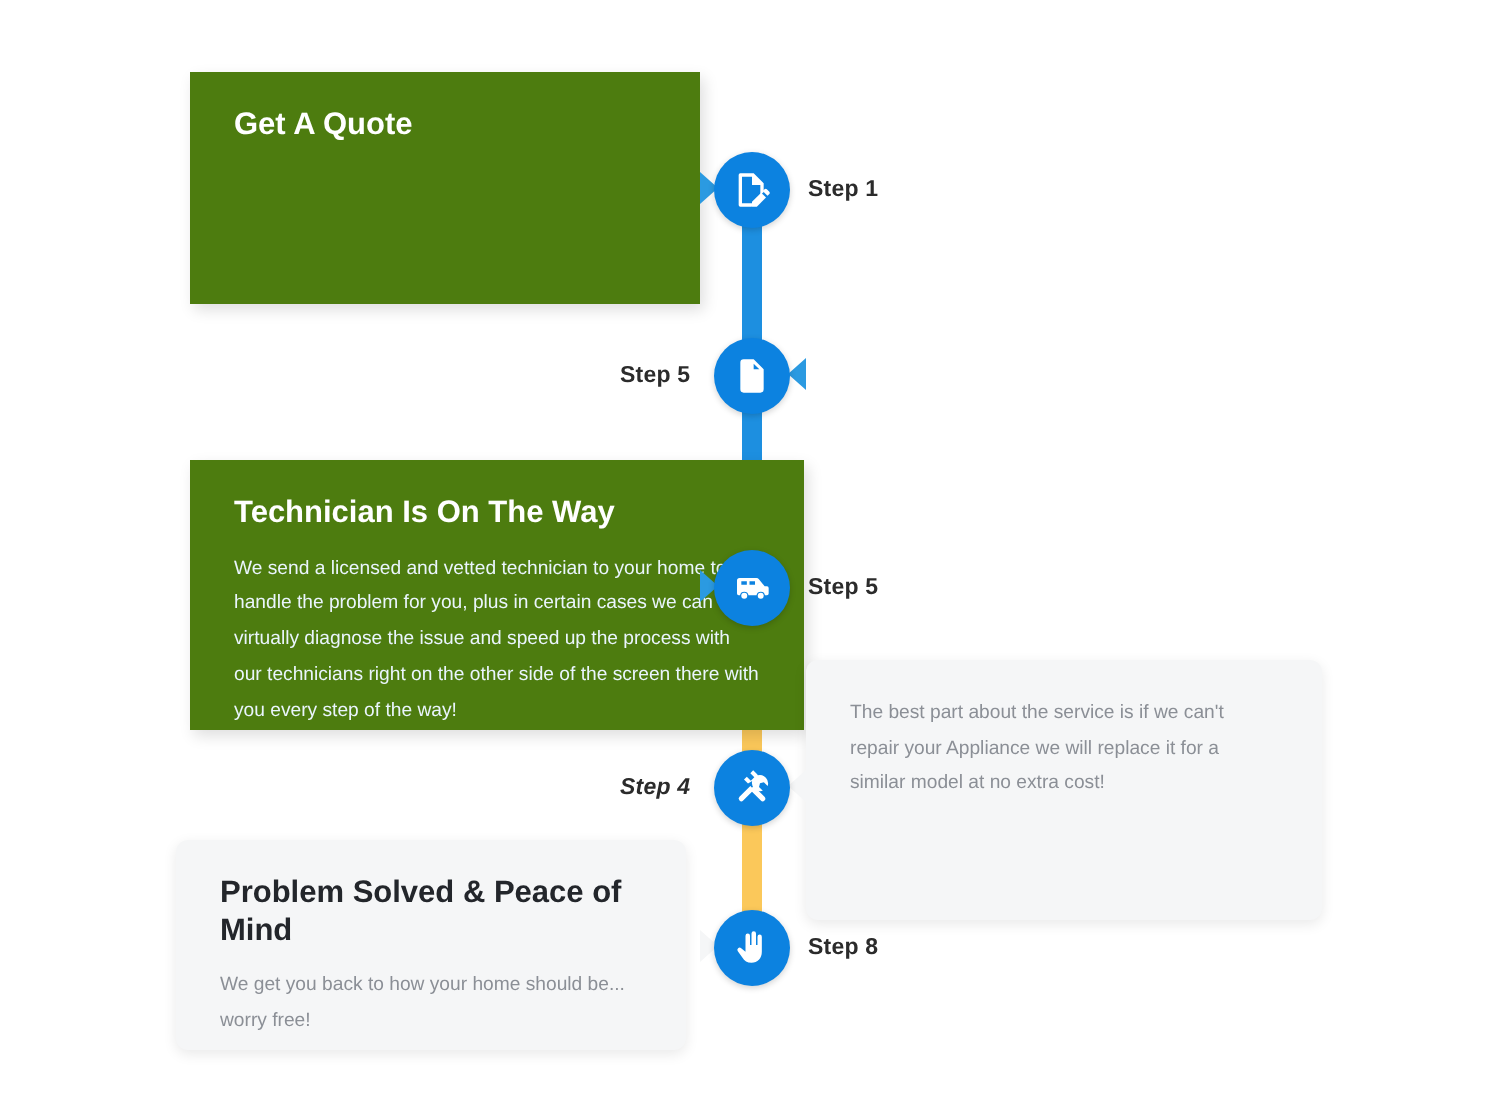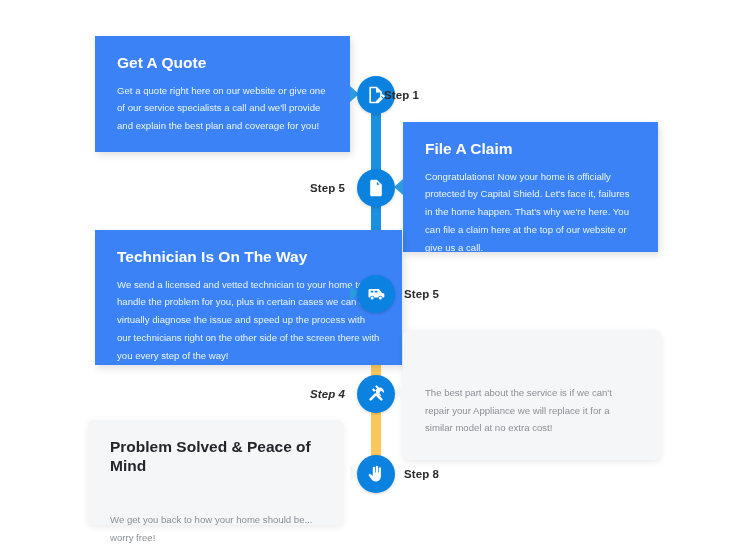--- a/index.html
+++ b/index.html
@@ -36,40 +36,40 @@
   }
 
   
   .card{
     position:absolute;
     box-sizing:border-box;
     padding:18px 22px 16px 22px;
     z-index:3;
   }
   .card.blue{
-    background:#3b82f6;
+    background:#4d7c0f;
     box-shadow:2px 3px 7px rgba(0,0,0,.13);
   }
   .card.light{
     background:#f5f6f7;
     border-radius:6px;
     box-shadow:0 2px 7px rgba(0,0,0,.09);
   }
   .card h3{
     margin:0 0 9px 0;
     font-size:15.5px;font-weight:bold;line-height:1.2;
   }
   .card p{
     margin:0;
     font-size:9.6px;line-height:1.85;
   }
   .card.blue h3{color:#ffffff;}
   .card.blue p{color:#eaf5fd;}
   .card.light h3{color:#23262b;}
-  .card.light p{color:#8b8f96;margin-top:36px;}
+  .card.light p{color:#8b8f96;}
 
   
   .ptr{position:absolute;width:0;height:0;z-index:4;}
   .ptr.right-blue{
     border-top:8px solid transparent;
     border-bottom:8px solid transparent;
     border-left:9px solid #2b9ae1;
   }
   .ptr.left-blue{
     border-top:8px solid transparent;
@@ -90,38 +90,33 @@
 </head>
 <body>
 
 <div id="stage">
 
   <div class="spine blue" style="top:95px;height:165px;"></div>
   <div class="spine amber" style="top:258px;height:220px;"></div>
 
   <div class="card blue" style="left:95px;top:36px;width:255px;height:116px;">
     <h3>Get A Quote</h3>
-    <p>Get a quote right here on our website or give one of our service specialists a call and we'll provide and explain the best plan and coverage for you!</p>
   </div>
   <div class="ptr right-blue" style="left:350px;top:86px;"></div>
   <div class="node" style="left:357px;top:76px;">
     <span>
       <svg viewBox="0 0 24 24" aria-hidden="true">
         <path d="M5 2h8l6 6v5.2l-2 2V9h-5V4H6v16h6.2l-.3 2H5a1 1 0 0 1-1-1V3a1 1 0 0 1 1-1z"></path>
         <path d="M20.9 11.6 22.4 13a1 1 0 0 1 0 1.4l-1.1 1.1-2.9-2.9 1.1-1.1a1 1 0 0 1 1.4.1z"></path>
         <path d="m17.5 13.6 2.9 2.9-5.5 5.5H12v-2.9l5.5-5.5z"></path>
       </svg>
     </span>
   </div>
-  <div class="steplabel" style="left:384px;top:89px;">Step 1</div>
+  <div class="steplabel" style="left:404px;top:89px;">Step 1</div>
 
-  <div class="card blue" style="left:403px;top:122px;width:255px;height:130px;">
-    <h3>File A Claim</h3>
-    <p>Congratulations! Now your home is officially protected by Capital Shield. Let's face it, failures in the home happen. That's why we're here. You can file a claim here at the top of our website or give us a call.</p>
-  </div>
   <div class="ptr left-blue" style="left:394px;top:179px;"></div>
   <div class="node" style="left:357px;top:169px;">
     <span>
       <svg viewBox="0 0 24 24" aria-hidden="true">
         <path d="M13 2H7a2 2 0 0 0-2 2v16a2 2 0 0 0 2 2h10a2 2 0 0 0 2-2V8l-6-6zm0 2.6L16.4 8H13V4.6z"></path>
         <path d="M6.2 11.1h5.2v1.9H6.2z"></path>
         <path d="m10.6 9.3 3.6 2.8-3.6 2.8z"></path>
       </svg>
     </span>
   </div>

